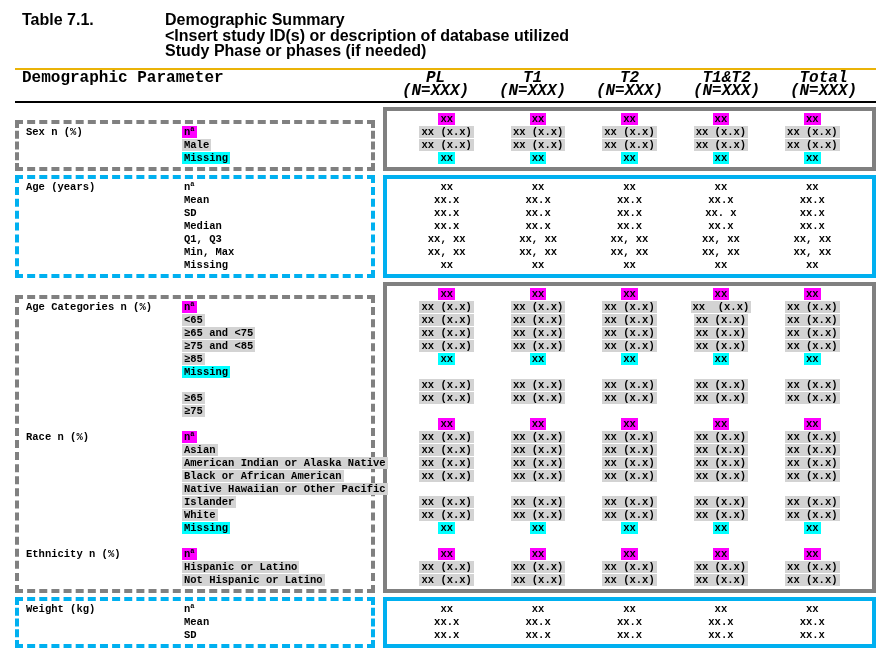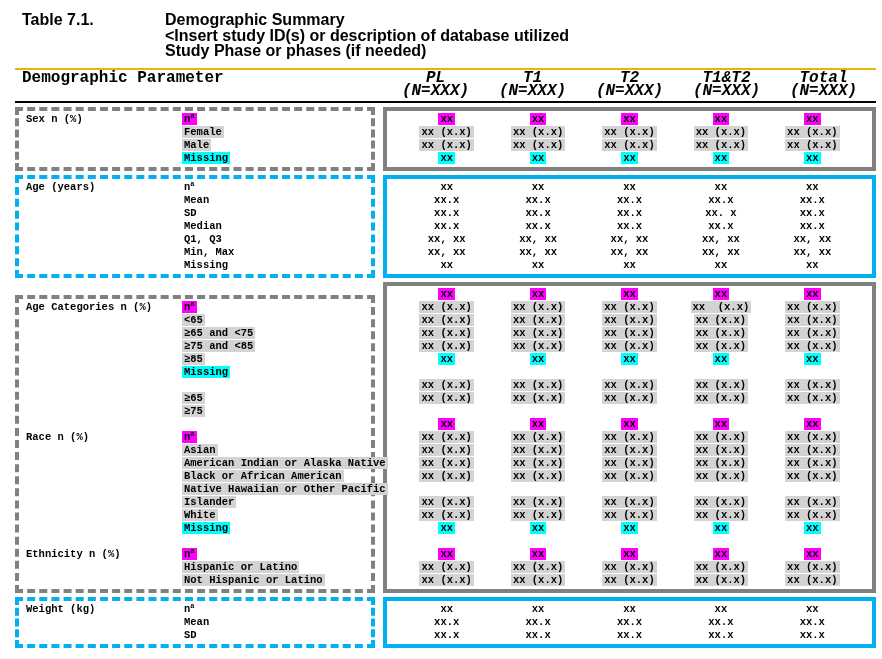--- a/index.html
+++ b/index.html
@@ -86,21 +86,20 @@
         <div class="col-h">
           <div class="">Total</div>
           <div class="">(N=XXX)</div>
         </div>
       </div>
   </div>
   <div>
       <div class="group">
         <div class="labelbox b-gray-dashed">
           <div class="row"><span class="secname">Sex n (%)</span><span class="hl-magenta">n<sup>a</sup></span></div>
-          <div class="row"><span class="hl-gray">Female</span></div>
           <div class="row"><span class="hl-gray">Male</span></div>
           <div class="row"><span class="hl-cyan">Missing</span></div>
         </div>
         <div class="databox b-gray-solid">
           <div class="drow">
             <div class="cell"><span class="hl-magenta">xx</span></div>
             <div class="cell"><span class="hl-magenta">xx</span></div>
             <div class="cell"><span class="hl-magenta">xx</span></div>
             <div class="cell"><span class="hl-magenta">xx</span></div>
             <div class="cell"><span class="hl-magenta">xx</span></div>

